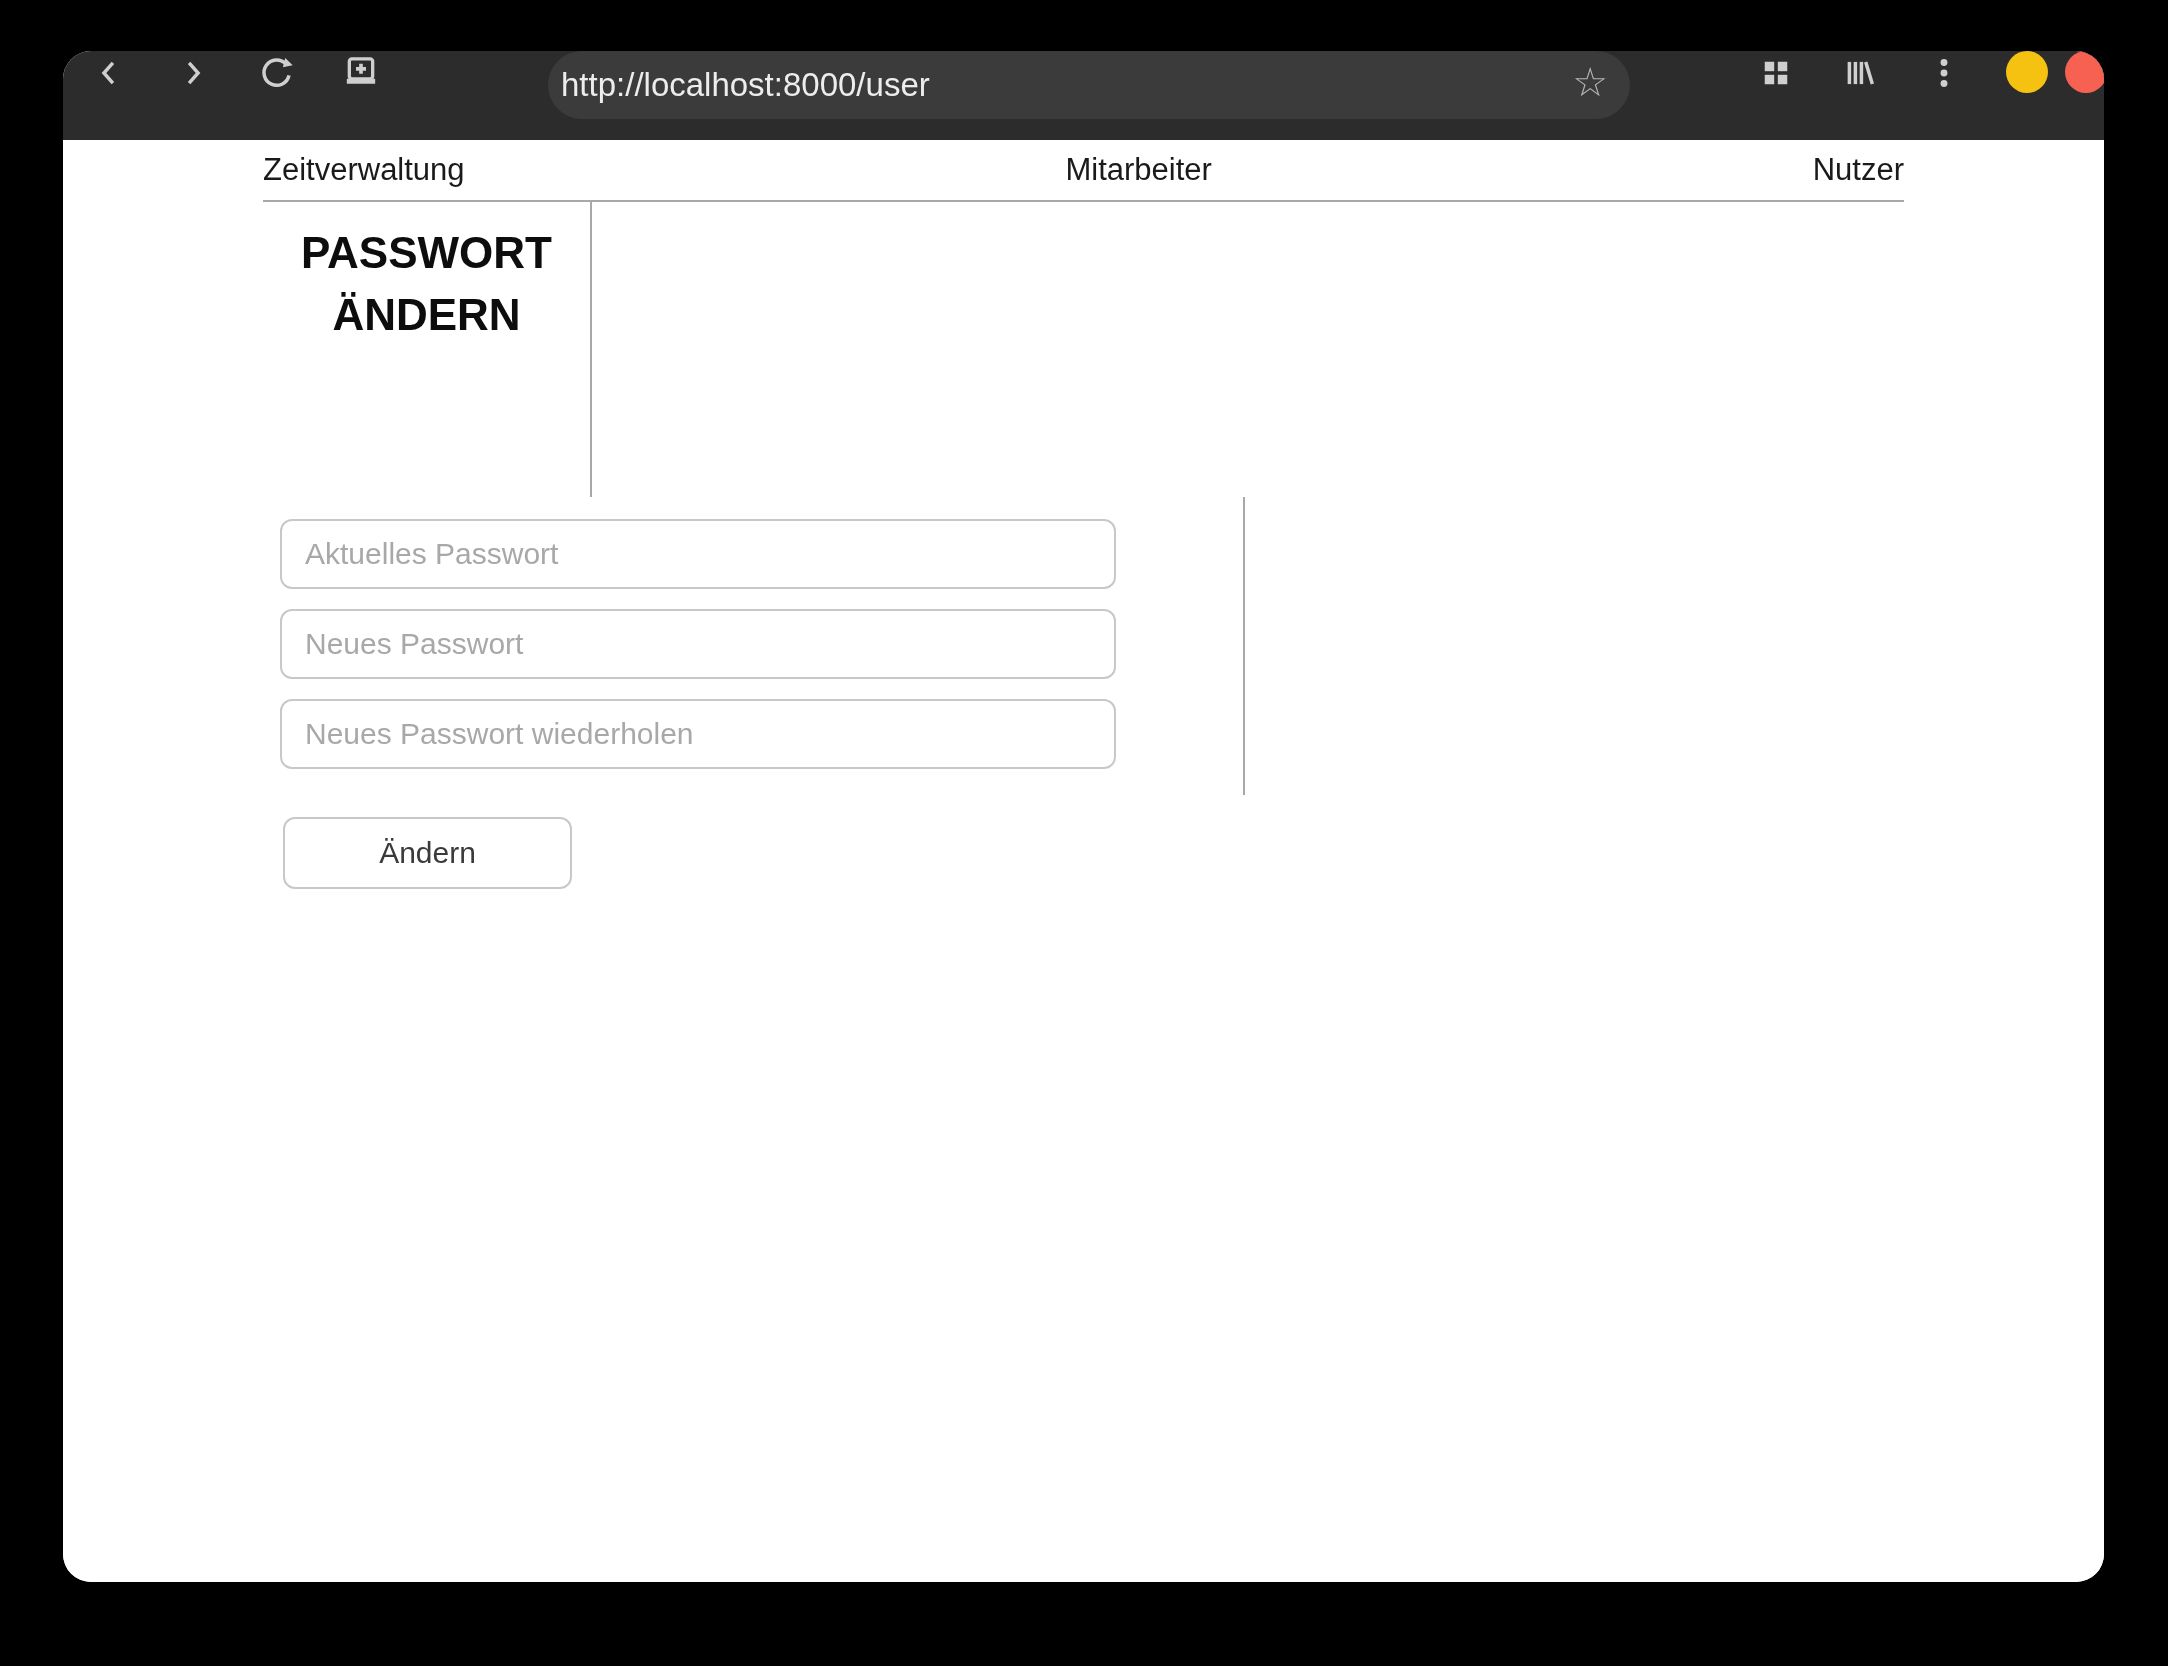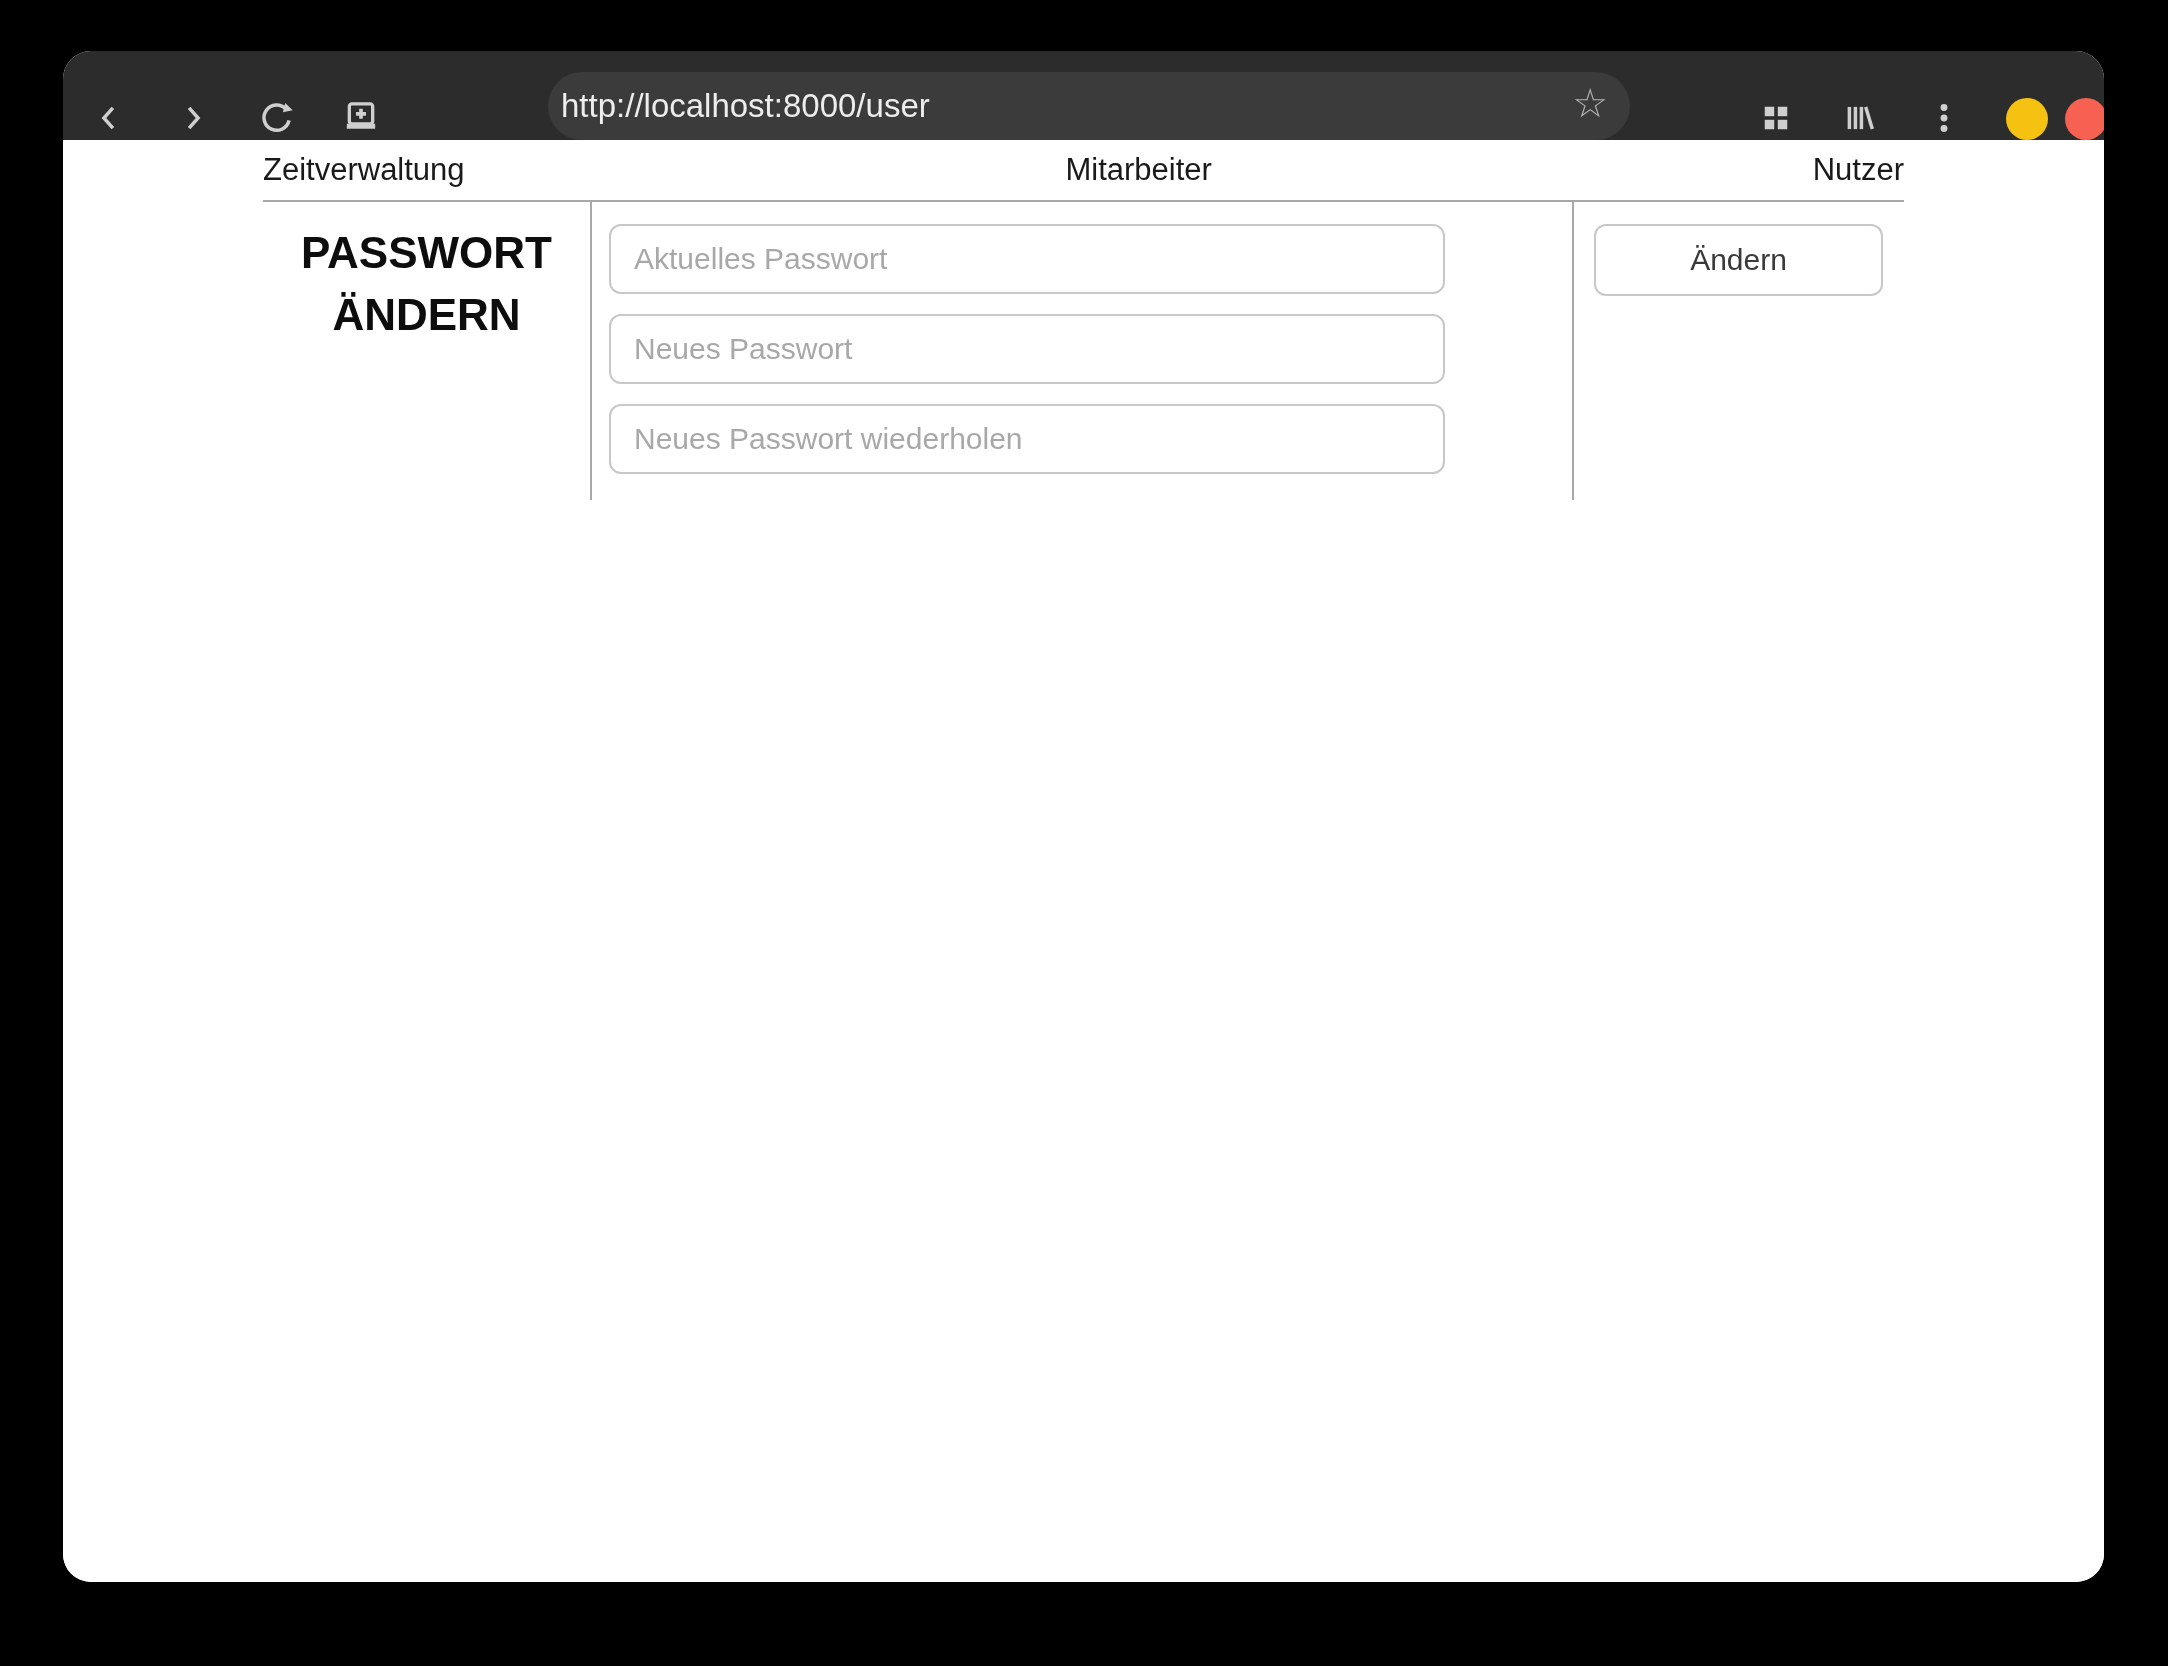--- a/index.html
+++ b/index.html
@@ -3,21 +3,21 @@
 <meta charset="utf-8">
 <style>
   * { margin:0; padding:0; box-sizing:border-box; }
   html,body { width:2168px; height:1666px; background:#000; overflow:hidden;
               font-family:"Liberation Sans", sans-serif; }
 
   .window { position:absolute; left:63px; top:51px; width:2041px; height:1531px;
             background:#fff; border-radius:28px; overflow:hidden; }
 
   
-  .toolbar { display:flex; align-items:flex-end; height:89px; background:#2c2c2c;
+  .toolbar { display:flex; align-items:flex-start; height:89px; background:#2c2c2c;
              padding:0 24px; }
   .tbtn { width:44px; height:44px; margin-right:40px; background:transparent;
           border:none; display:flex; align-items:center; justify-content:center;
           cursor:pointer; flex:none; }
   .tbtn svg { display:block; }
   .icon-stroke { stroke:#cfcfcf; fill:none; }
   .icon-fill   { fill:#cfcfcf; }
 
   .urlbar { margin-left:125px; width:1082px; height:68px; background:#3b3b3b;
             border-radius:34px; display:flex; align-items:center; flex:none;
@@ -34,21 +34,21 @@
   .wc.close    { background:#f66151; }
 
   
   .page { height:1442px; background:#fff; }
   .container { width:1641px; margin:0 auto; }
 
   .nav { display:flex; justify-content:space-between; align-items:center;
          height:60px; font-size:31px; color:#1a1a1a; }
   .nav a { color:#1a1a1a; text-decoration:none; cursor:pointer; }
 
-  .content { display:flex; border-top:2px solid #a8a8a8; }
+  .content { display:flex; border-top:2px solid #a8a8a8;flex-direction:column; }
   .col-heading { width:329px; min-height:295px; border-right:2px solid #a8a8a8;
                  padding-top:20px; text-align:center; }
   .heading { font-size:44px; line-height:62px; font-weight:bold; color:#0d0d0d; }
 
   .col-fields { width:982px; min-height:295px; border-right:2px solid #a8a8a8;
                 padding:22px 0 20px 17px; }
   .pw-input { display:block; width:836px; height:70px; margin-bottom:20px;
               border:2px solid #c8c8c8; border-radius:12px; background:#fff;
               font-size:30px; color:#333; padding:0 23px; outline:none;
               font-family:"Liberation Sans",sans-serif; }

